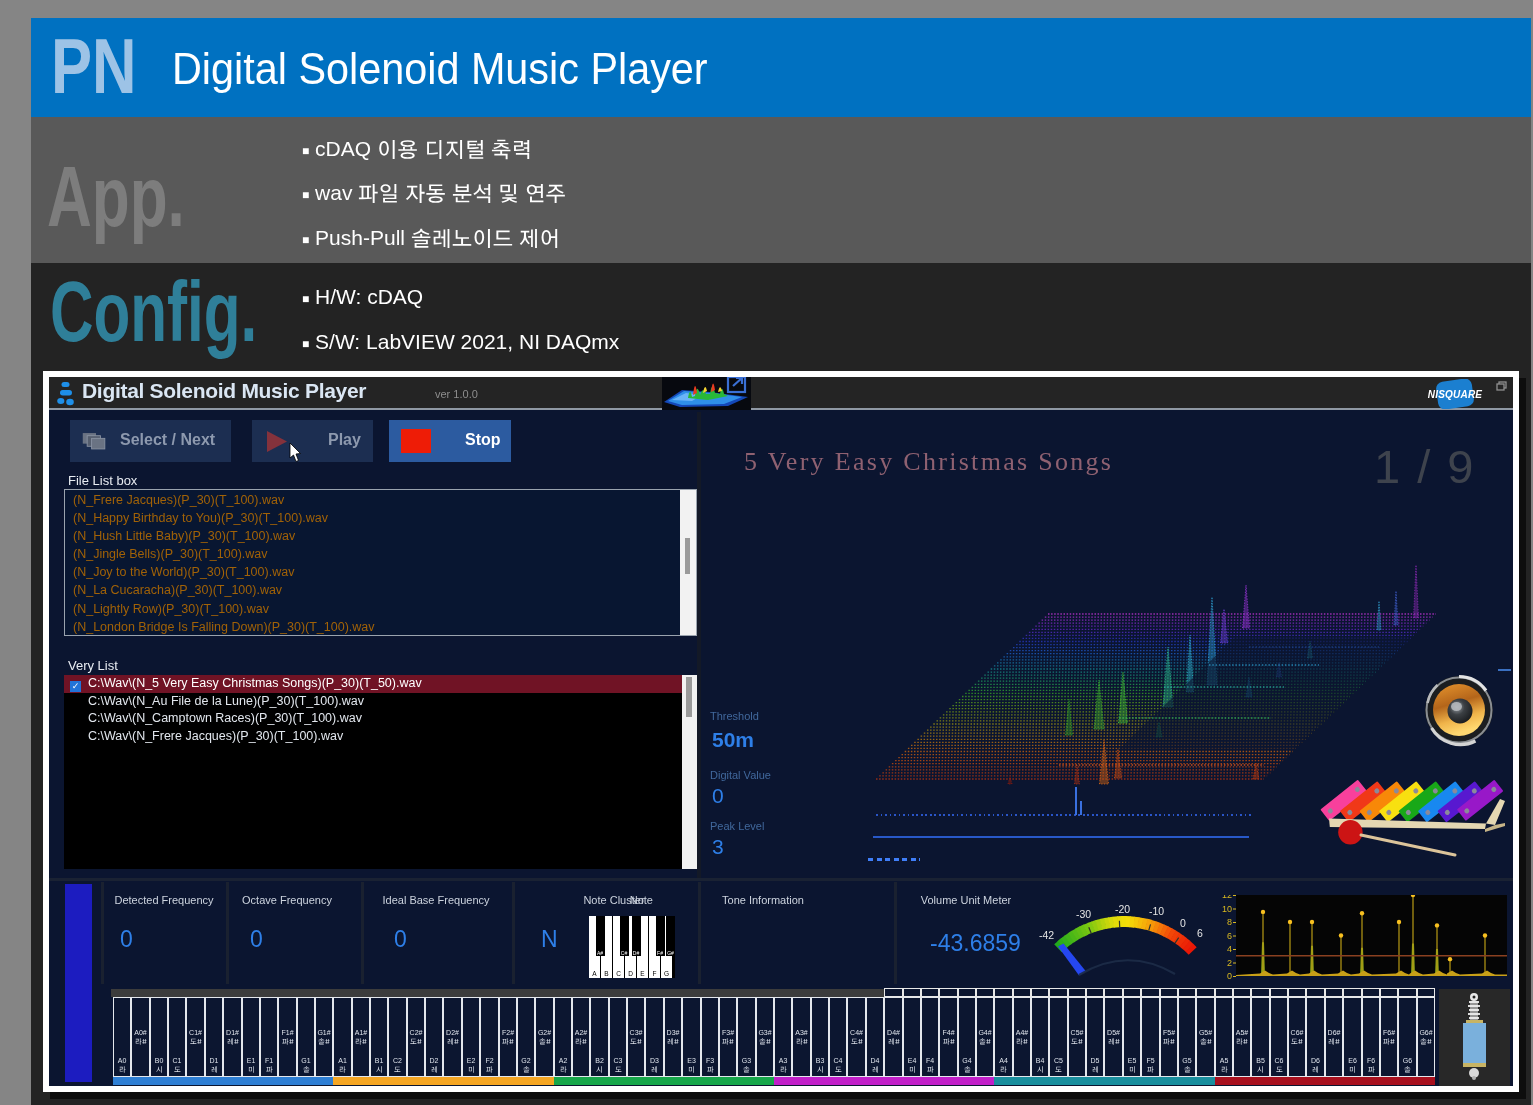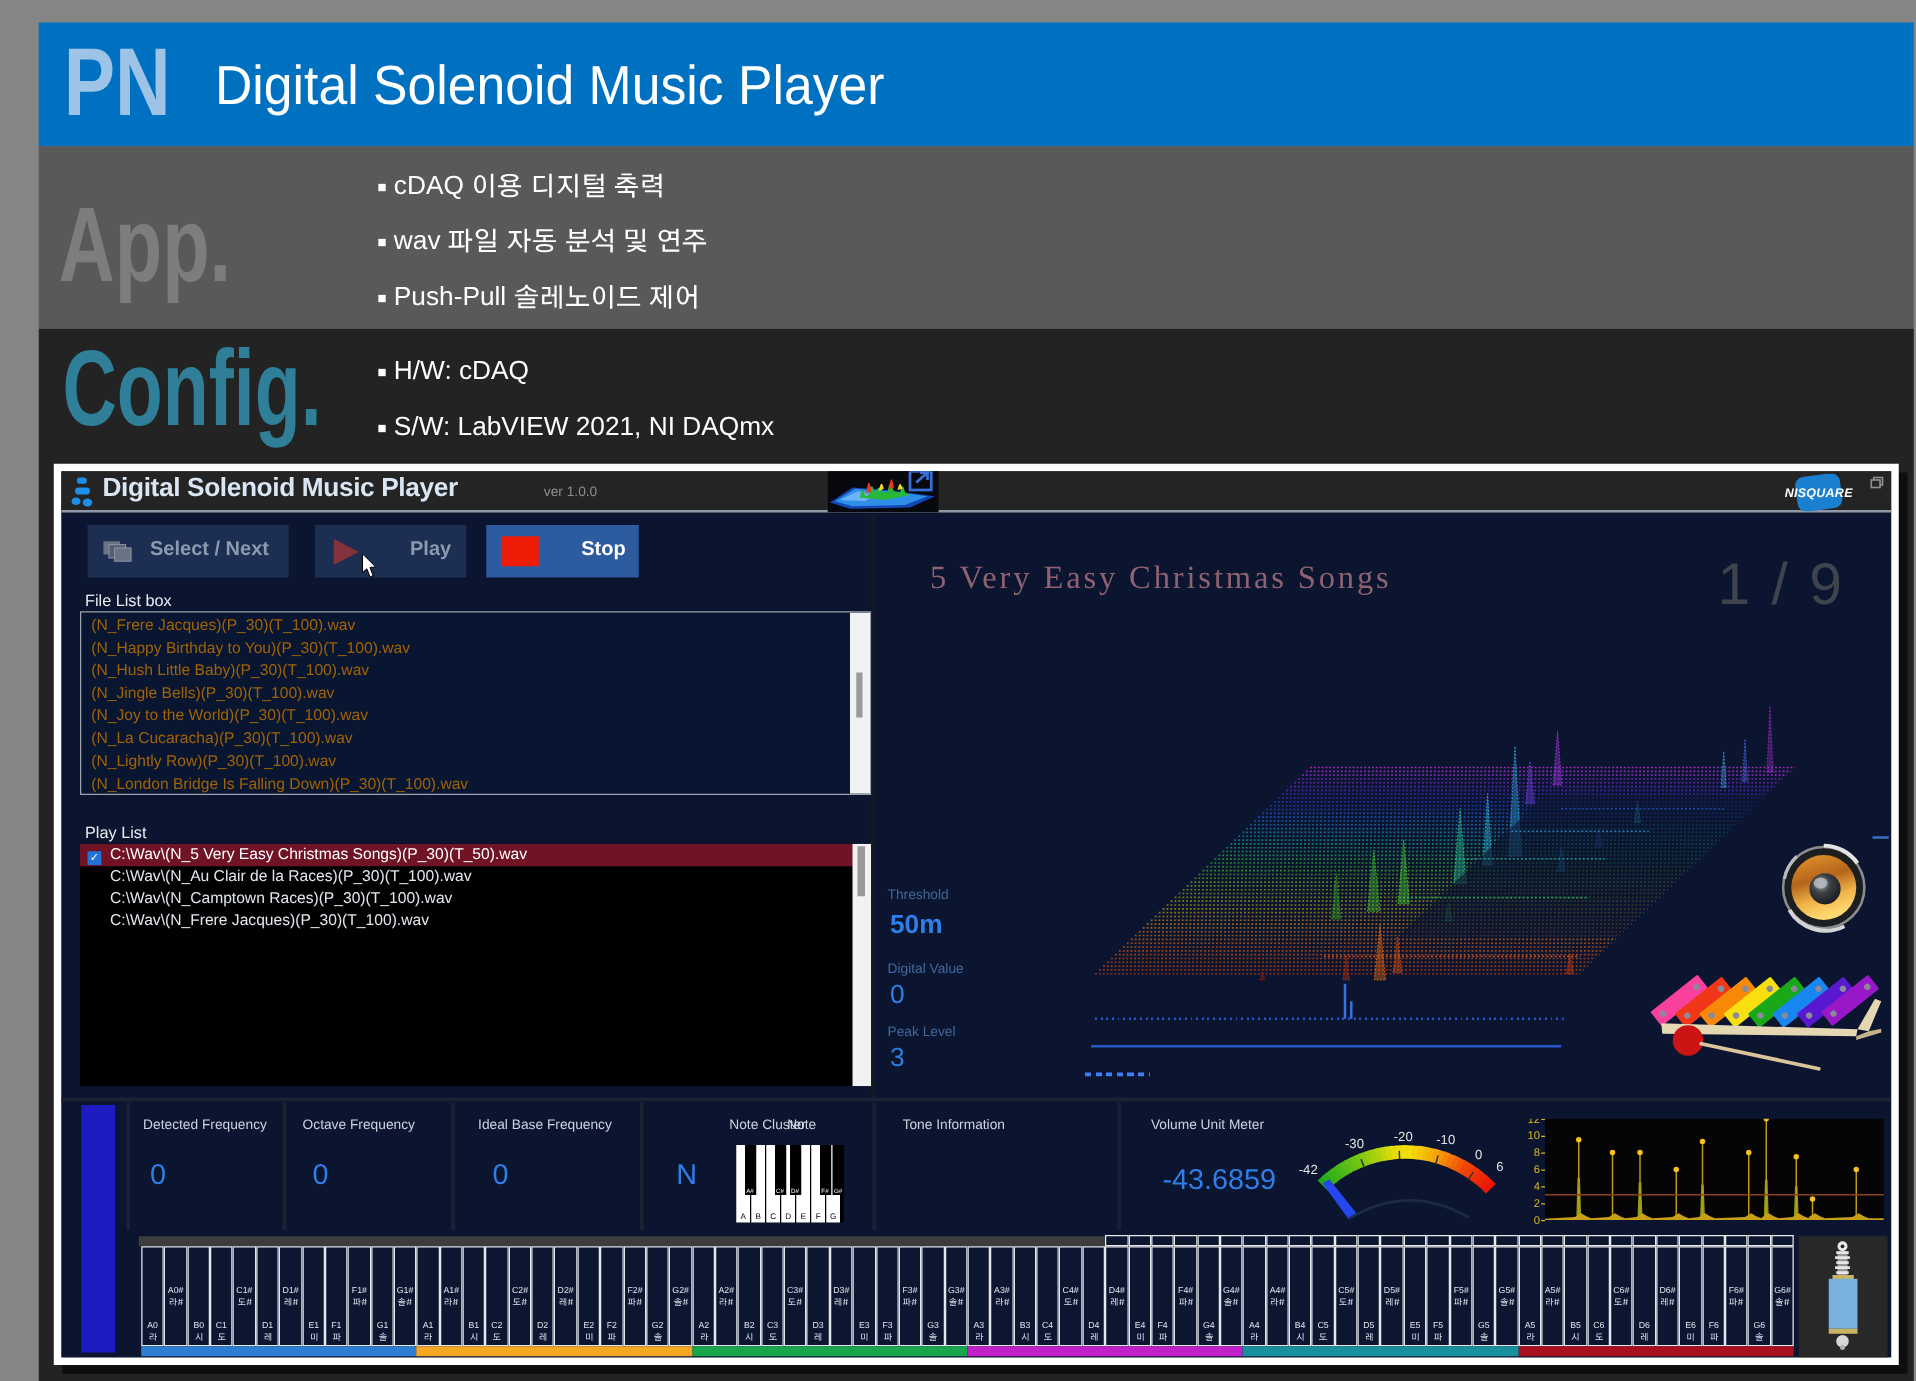--- a/index.html
+++ b/index.html
@@ -143,24 +143,24 @@
         <div style="height:18.1px;line-height:18.1px;white-space:nowrap">(N_Joy to the World)(P_30)(T_100).wav</div>
         <div style="height:18.1px;line-height:18.1px;white-space:nowrap">(N_La Cucaracha)(P_30)(T_100).wav</div>
         <div style="height:18.1px;line-height:18.1px;white-space:nowrap">(N_Lightly Row)(P_30)(T_100).wav</div>
         <div style="height:18.1px;line-height:18.1px;white-space:nowrap">(N_London Bridge Is Falling Down)(P_30)(T_100).wav</div>
         <div style="height:18.1px;line-height:18.1px;white-space:nowrap">(N_Mary Had a Little Lamb)(P_30)(T_100).wav</div>
       </div>
 <div class="abs" style="right:0;top:0;width:16px;height:145px;background:#f2f2f2">
 <div class="abs" style="left:5px;top:48px;width:5px;height:36px;background:#9a9a9a"></div>
       </div>
 </div>
-    <div class="abs" style="left:19px;top:281px;font-size:13px;color:#e8ecf2">Play List</div>
+    <div class="abs" style="left:19px;top:281px;font-size:13px;color:#e8ecf2">Very List</div>
     <div class="abs" style="left:15px;top:298px;width:633px;height:194px;background:#000;overflow:hidden;font-size:12.5px;color:#e2e7ee">
 <div style="height:17.5px;line-height:17.5px;background:#701325;white-space:nowrap;color:#fff"><span style="display:inline-block;width:11px;height:11px;background:#2273d8;margin:0 7px 0 6px;vertical-align:-1.5px;font-size:9px;line-height:11px;color:#fff;text-align:center">✓</span>C:\Wav\(N_5 Very Easy Christmas Songs)(P_30)(T_50).wav</div>
-      <div style="height:17.5px;line-height:17.5px;padding-left:24px;white-space:nowrap">C:\Wav\(N_Au Clair de la Races)(P_30)(T_100).wav</div>
+      <div style="height:17.5px;line-height:17.5px;padding-left:24px;white-space:nowrap">C:\Wav\(N_Au File de la Lune)(P_30)(T_100).wav</div>
       <div style="height:17.5px;line-height:17.5px;padding-left:24px;white-space:nowrap">C:\Wav\(N_Camptown Races)(P_30)(T_100).wav</div>
       <div style="height:17.5px;line-height:17.5px;padding-left:24px;white-space:nowrap">C:\Wav\(N_Frere Jacques)(P_30)(T_100).wav</div>
 <div class="abs" style="right:0;top:0;width:15px;height:194px;background:#f2f2f2">
 <div class="abs" style="left:4px;top:2px;width:6px;height:40px;background:#9a9a9a"></div>
       </div>
 </div>
     <div class="abs" style="left:648px;top:35px;width:4px;height:467px;background:#131927"></div>
     <div class="abs" style="left:695px;top:70px;font-size:26px;font-family:'Liberation Serif',serif;letter-spacing:2.3px;color:#8f6171;white-space:nowrap">5 Very Easy Christmas Songs</div>
     <div class="abs" style="left:1325px;top:62px;font-size:47px;color:#3e434d;letter-spacing:2px">1 / 9</div>
     <div class="abs" style="left:661px;top:333px;font-size:11px;color:#41689c">Threshold</div>

